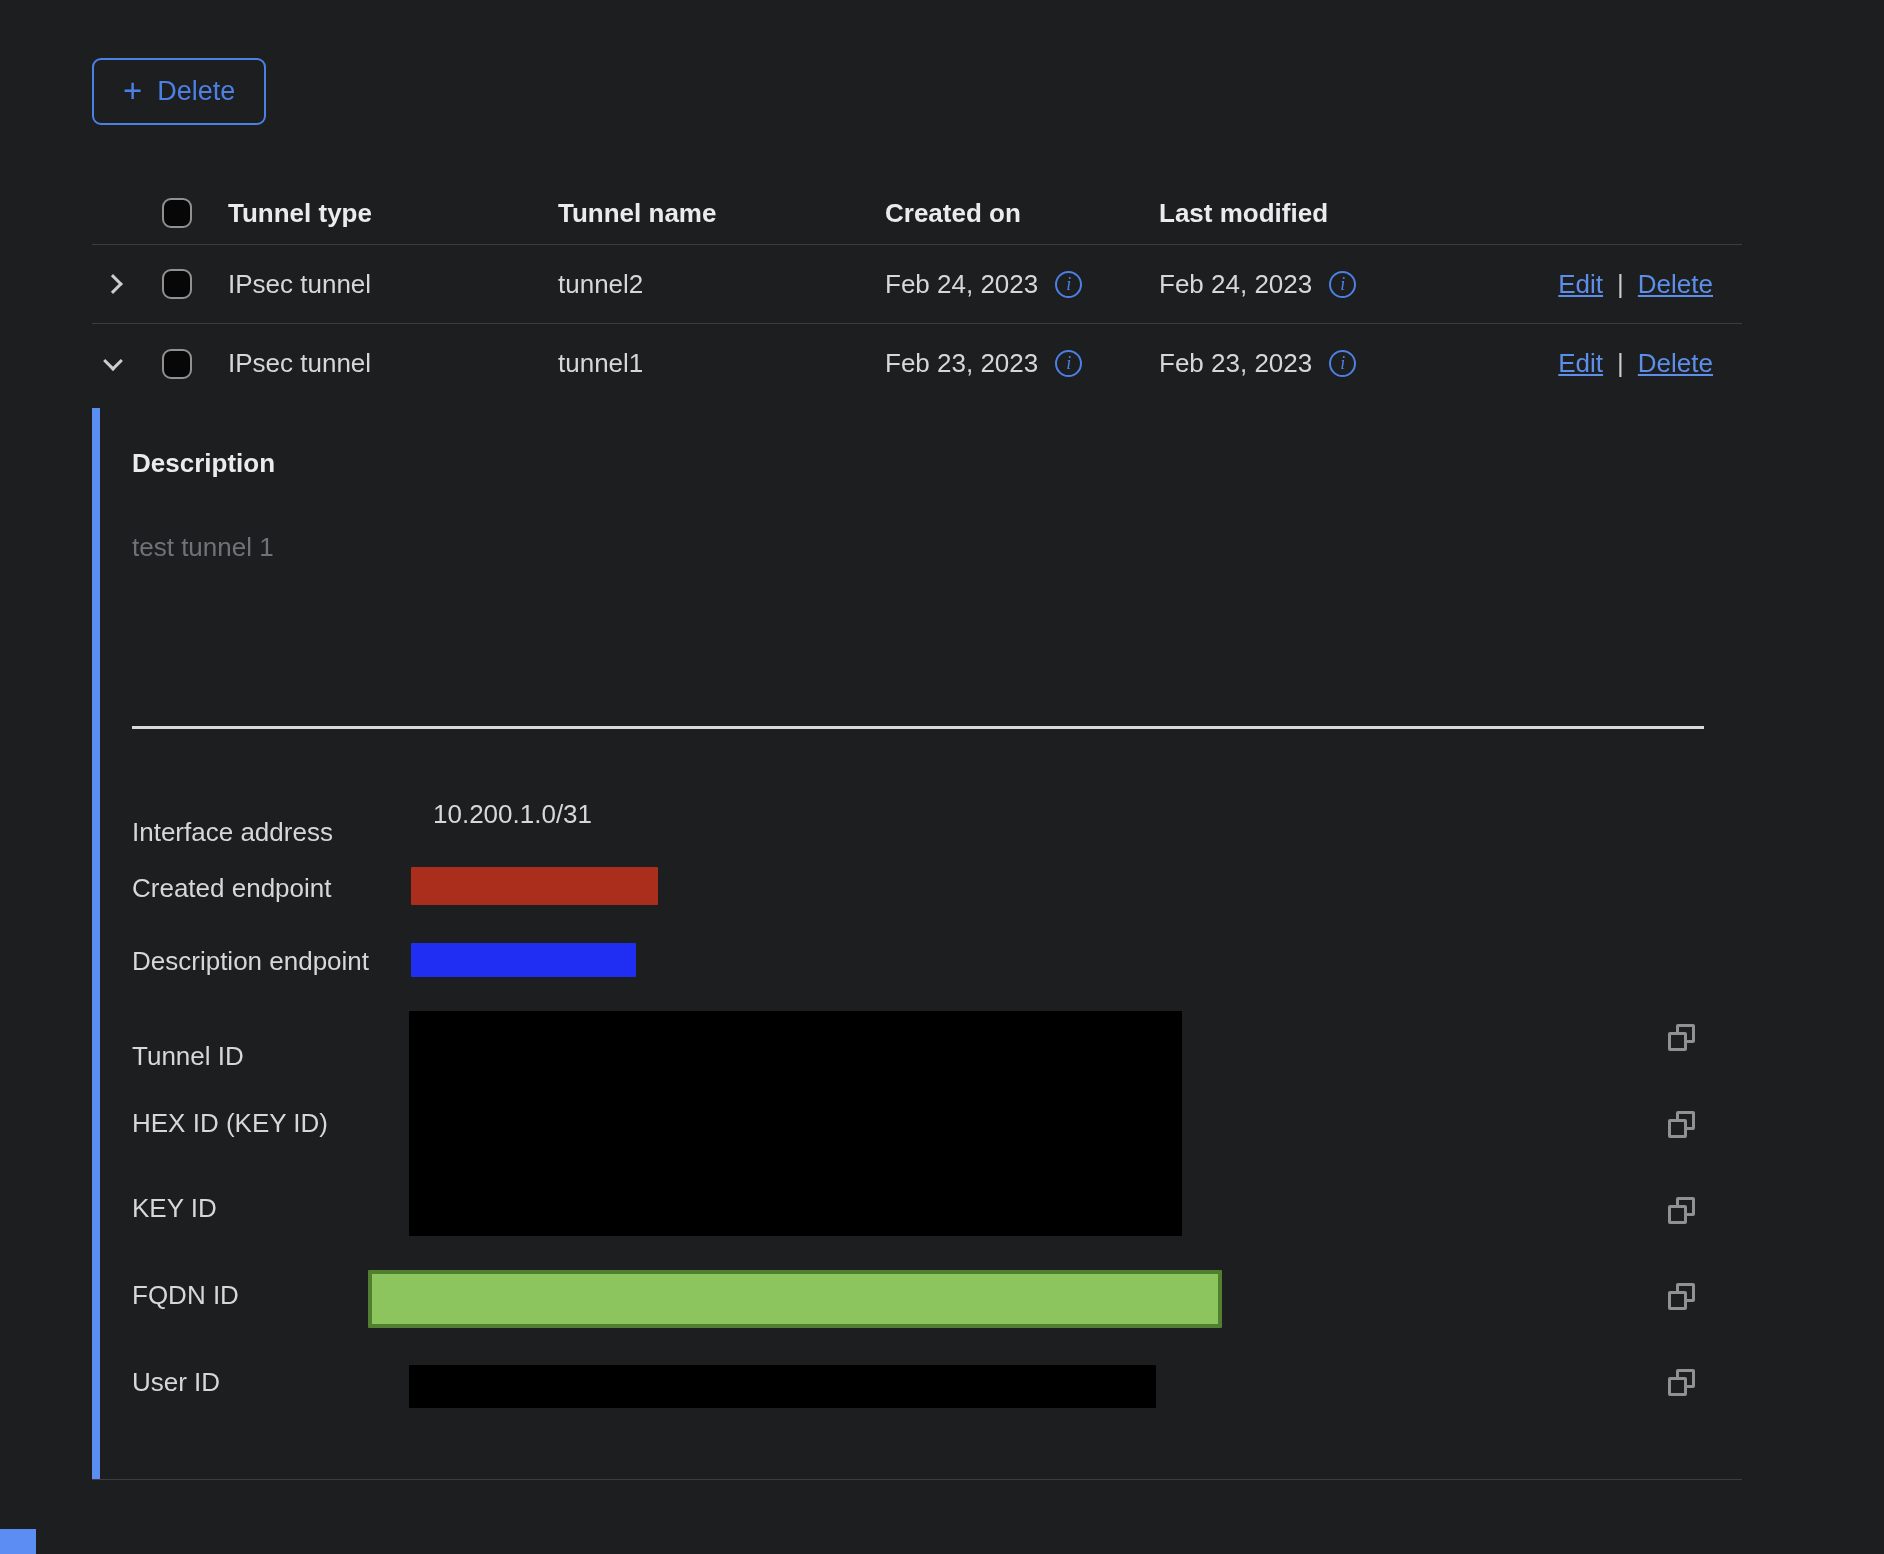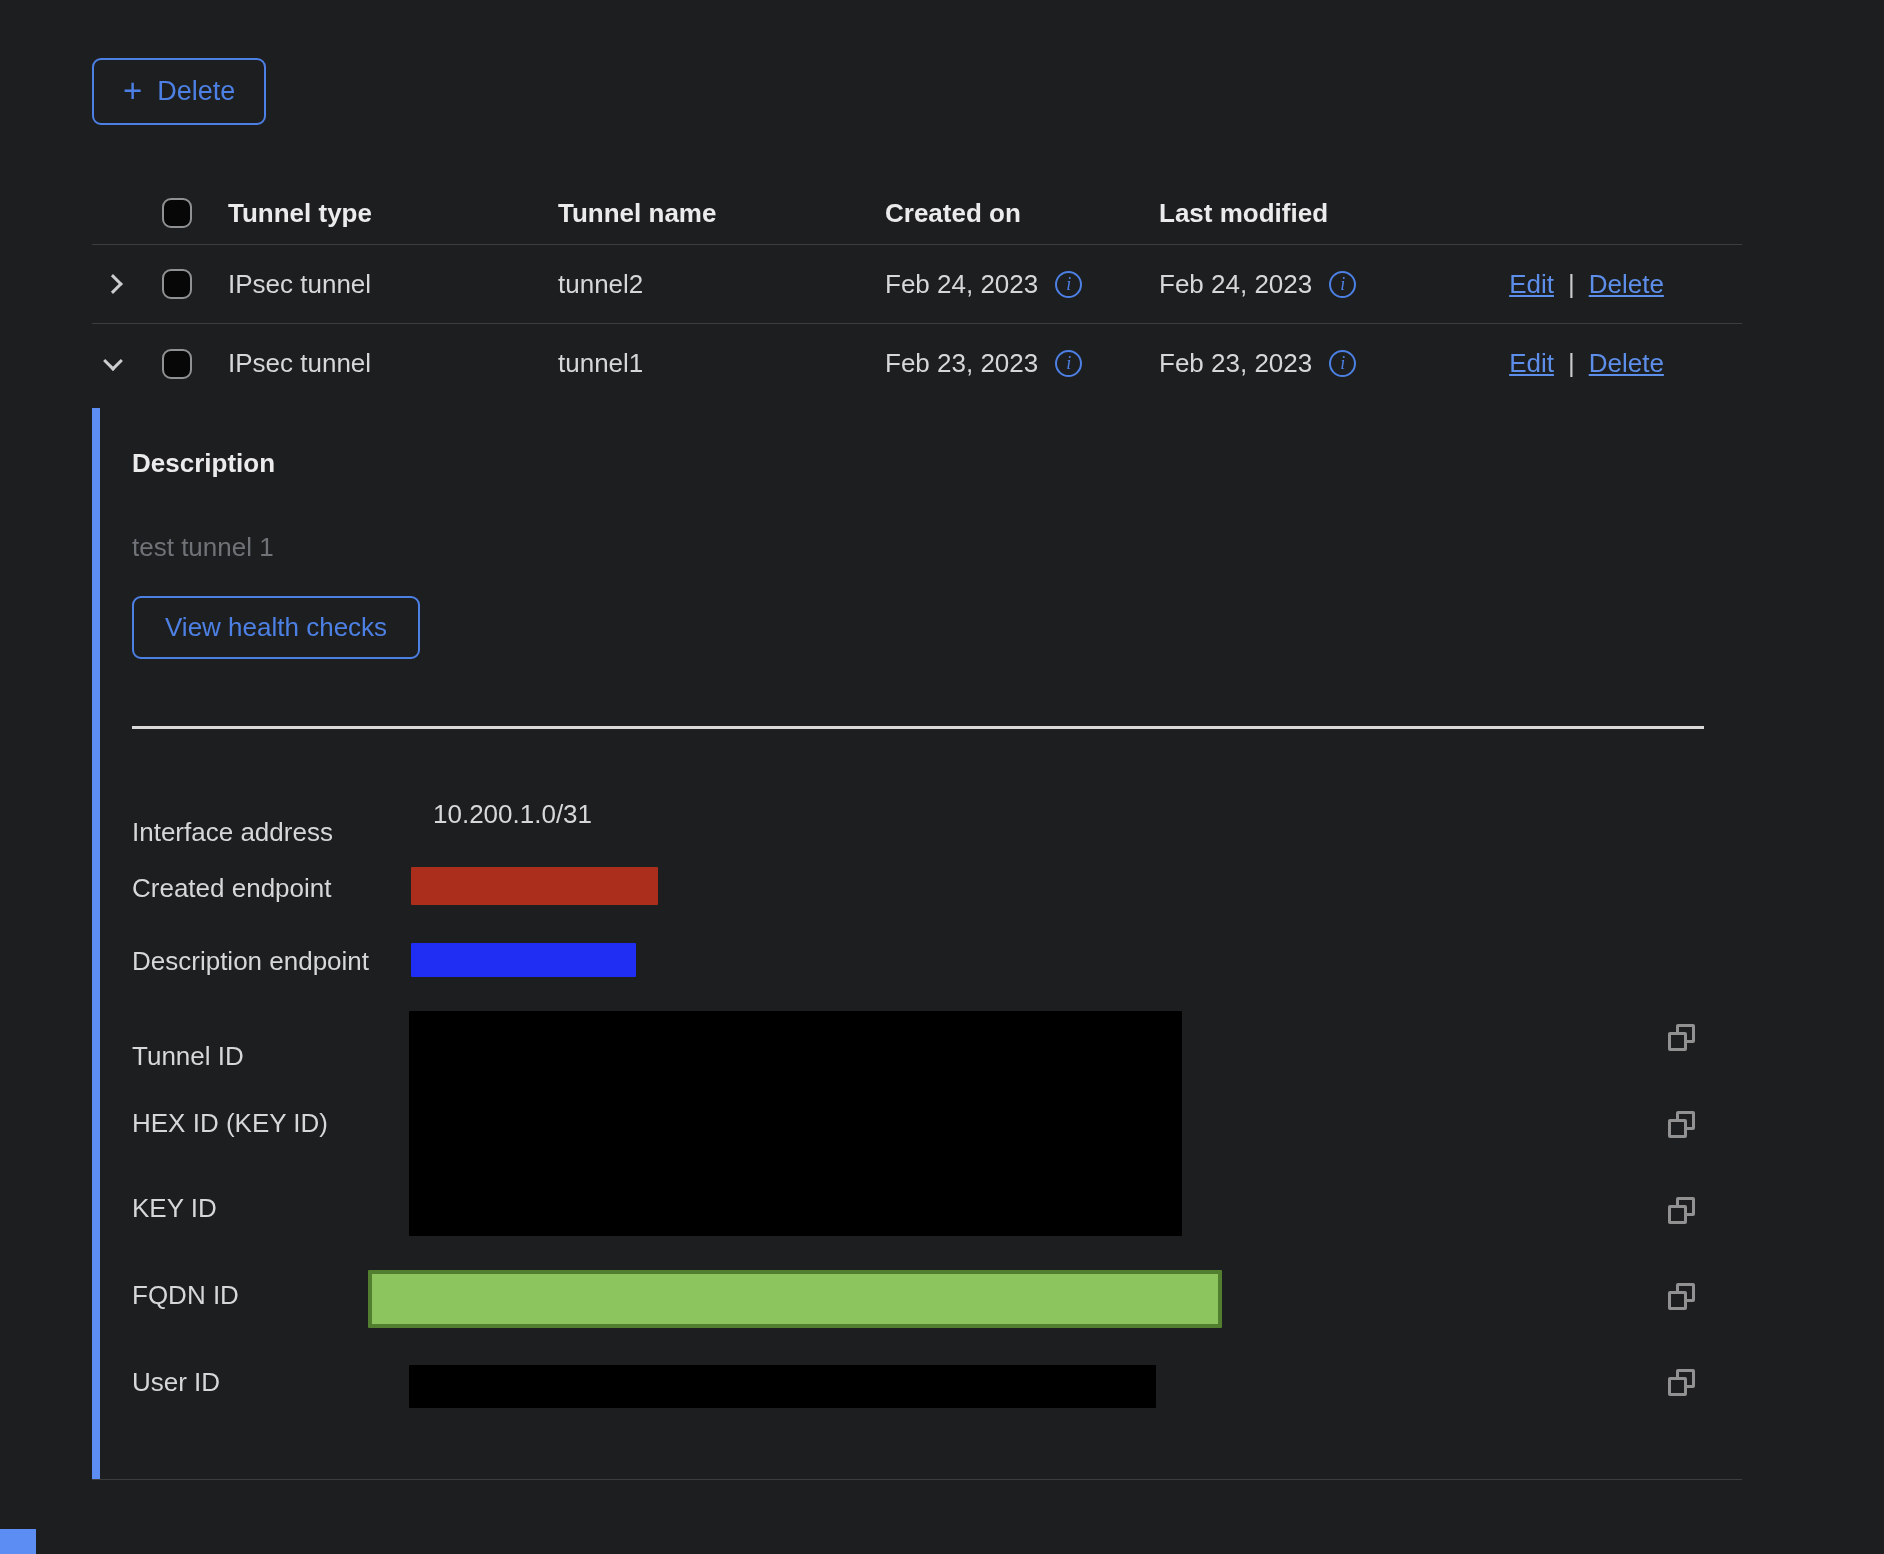--- a/index.html
+++ b/index.html
@@ -38,21 +38,21 @@
   .trow{display:flex;align-items:center}
   .thead{height:63px;border-bottom:1px solid var(--divider);font-weight:700;color:var(--head-text)}
   .data-row{height:79px}
   .data-row.first{border-bottom:1px solid var(--divider)}
   .col-exp{width:70px;display:flex;align-items:center;padding-left:14px}
   .col-check{width:66px;display:flex;align-items:center}
   .col-type{width:330px}
   .col-name{width:327px}
   .col-created{width:274px;display:flex;align-items:center;gap:17px}
   .col-modified{width:301px;display:flex;align-items:center;gap:17px}
-  .col-actions{flex:1;display:flex;align-items:center;justify-content:center;gap:14px;padding-right:29px}
+  .col-actions{flex:1;display:flex;align-items:center;justify-content:flex-end;gap:14px;padding-right:29px}
   .cbx{width:30px;height:30px;border:2px solid var(--cbx-border);border-radius:9px;background:#070708;cursor:pointer}
   .chev{display:inline-block;width:14px;height:14px;border:solid var(--chev);border-width:0 3px 3px 0;cursor:pointer}
   .chev.right{transform:rotate(-45deg)}
   .chev.down{transform:rotate(45deg);margin-top:-6px}
   .info-icon{
     width:27px;height:27px;border:2px solid var(--blue);border-radius:50%;
     color:var(--blue);display:inline-flex;align-items:center;justify-content:center;
     font-size:18px;font-family:"Liberation Serif",serif;font-style:italic;flex:none;cursor:pointer;
   }
   .link{color:var(--link);text-decoration:underline;cursor:pointer}
@@ -150,23 +150,20 @@
       <span class="link">Delete</span>
     </div>
   </div>
 
   <div class="expanded">
     <div class="blue-bar" style="background-color: rgb(91, 141, 242);"></div>
 
     <div class="abs desc-label">Description</div>
     <div class="abs desc-value">test tunnel 1</div>
 
-    <button class="abs health-btn">
-      <span>View health checks</span>
-    </button>
 
     <div class="abs bright-divider"></div>
 
     <div class="abs f-label" style="top:413px">Interface address</div>
     <div class="abs f-value" style="left:341px;top:395px">10.200.1.0/31</div>
 
     <div class="abs f-label" style="top:469px">Created endpoint</div>
     <div class="abs redact" style="left: 319px; top: 464px; width: 247px; height: 38px; background-color: rgb(171, 46, 29);"></div>
 
     <div class="abs f-label" style="top:542px">Description endpoint</div>

